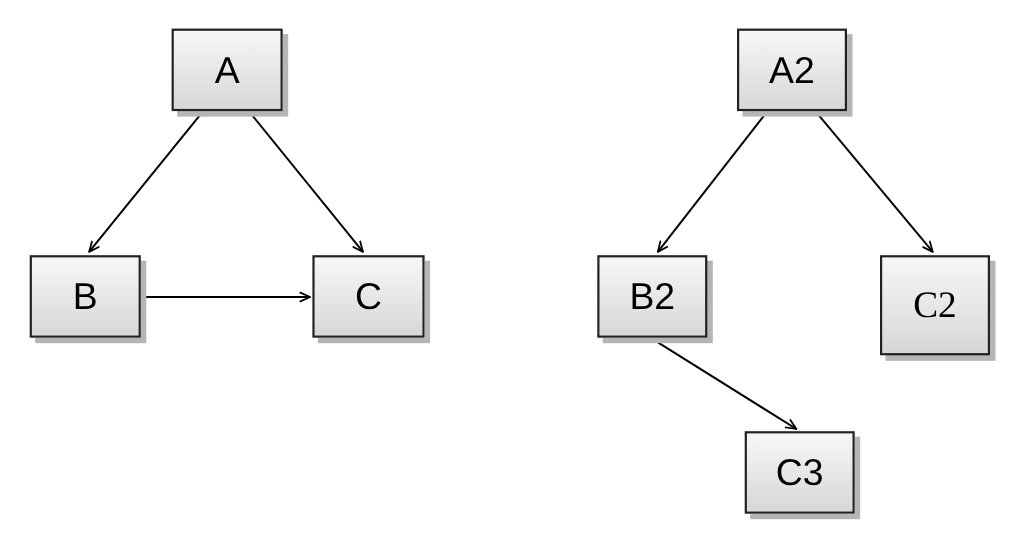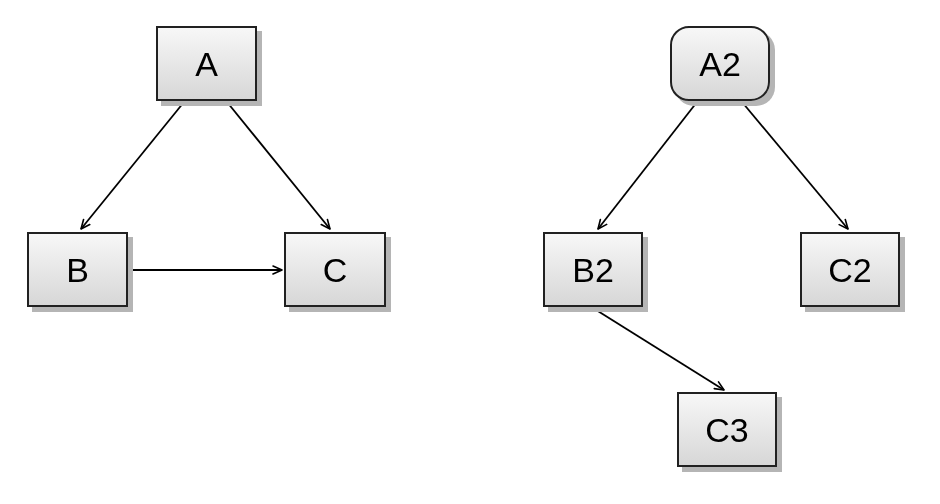--- a/index.html
+++ b/index.html
@@ -59,25 +59,25 @@
 
 <div class="node" style="left: 156px; top: 26px; width: 101px; height: 75px;">
       <span class="node-label">A</span>
     </div>
     <div class="node" style="left: 27px; top: 232px; width: 101px; height: 75px;">
       <span class="node-label">B</span>
     </div>
     <div class="node" style="left: 284px; top: 232px; width: 102px; height: 75px;">
       <span class="node-label">C</span>
     </div>
-    <div class="node" style="left: 670px; top: 26px; width: 100px; height: 75px; border-radius: 19px;">
+    <div class="node" style="left: 670px; top: 26px; width: 100px; height: 75px;">
       <span class="node-label">A2</span>
     </div>
     <div class="node" style="left: 543px; top: 232px; width: 100px; height: 75px; align-items: center;">
       <span class="node-label">B2</span>
     </div>
-    <div class="node" style="left: 800px; top: 232px; width: 100px; height: 75px;">
+    <div class="node" style="left: 800px; top: 232px; width: 100px; height: 91px; font-family: Liberation Serif, serif;">
       <span class="node-label">C2</span>
     </div>
     <div class="node" style="left: 677px; top: 392px; width: 100px; height: 75px;">
       <span class="node-label">C3</span>
     </div>
   </div>
 
 </body></html>

